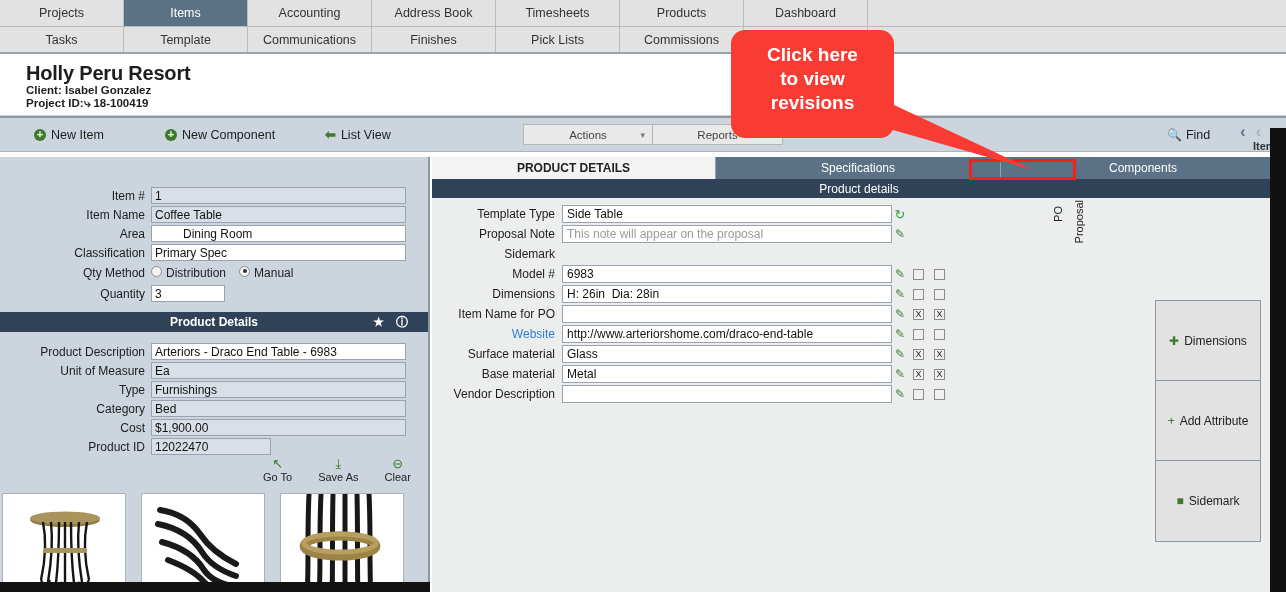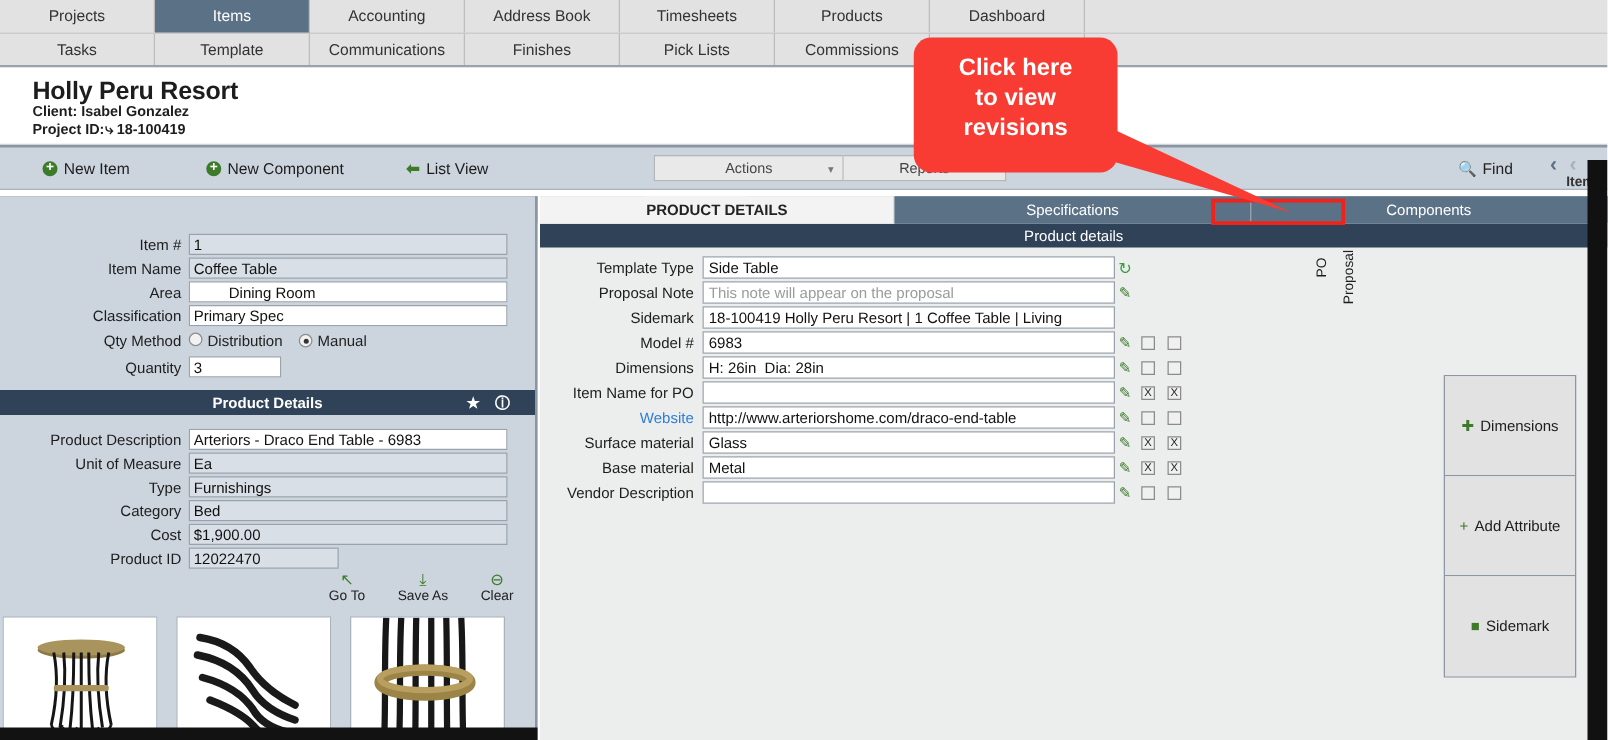--- a/index.html
+++ b/index.html
@@ -195,21 +195,21 @@
     </div>
     <div class="tbitem" style="position:absolute;left:165px;">
       <span class="plusicon">+</span>
       <span>New Component</span>
     </div>
     <div class="tbitem" style="position:absolute;left:325px;">
       <span class="lvarrow">⬅</span>
       <span>List View</span>
     </div>
     <div class="selwrap" style="position:absolute;left:523px;">
-      <div class="selbox" style="width:152px;">
+      <div class="selbox" style="width:130px;">
         <span>Actions</span>
         <span class="caret">▾</span>
       </div>
       <div class="selbox" style="width:130px;border-left:none;">
         <span>Reports</span>
       </div>
     </div>
     <div class="findbtn" style="position:absolute;left:1167px;">
       <span class="magn">🔍</span>
       <span>Find</span>
@@ -261,21 +261,21 @@
         </div>
       </div>
 
     <div class="frow" style="margin-top:1px;">
       <div class="flabel">Qty Method</div>
       <div class="radiorow" id="qtyOpts">
           <span style="display: inline-flex; align-items: flex-start; gap: 4px; cursor: pointer; margin-right: 6px;">
             <span class="rad"></span>
             <span>Distribution</span>
           </span>
-          <span style="display: inline-flex; align-items: center; gap: 4px; cursor: pointer; margin-right: 6px;">
+          <span style="display: inline-flex; gap: 4px; cursor: pointer; margin-right: 6px;">
             <span class="rad on"></span>
             <span>Manual</span>
           </span>
         </div>
     </div>
     <div class="frow" style="margin-top:2px;">
       <div class="flabel">Quantity</div>
       <input class="finput" style="width: 74px;" value="3">
     </div>
 
@@ -398,21 +398,20 @@
           </div>
           <div class="prow">
             <div class="plabel">Proposal Note</div>
             <input class="pinput" placeholder="This note will appear on the proposal" style="">
             <div class="pencil" style="width: 16px; text-align: center;">✎</div>
             <div class="cbx"></div>
             <div class="cbx"></div>
           </div>
           <div class="prow">
             <div class="plabel">Sidemark</div>
-            <input class="pinput" value="18-100419 Holly Peru Resort | 1 Coffee Table | Living" style="">
             <div style="width: 16px; text-align: center;"></div>
             <div class="cbx"></div>
             <div class="cbx"></div>
           </div>
           <div class="prow">
             <div class="plabel">Model #</div>
             <input class="pinput" value="6983" style="">
             <div class="pencil" style="width: 16px; text-align: center;">✎</div>
             <div class="cbx">
               <span class="cbox"></span>

